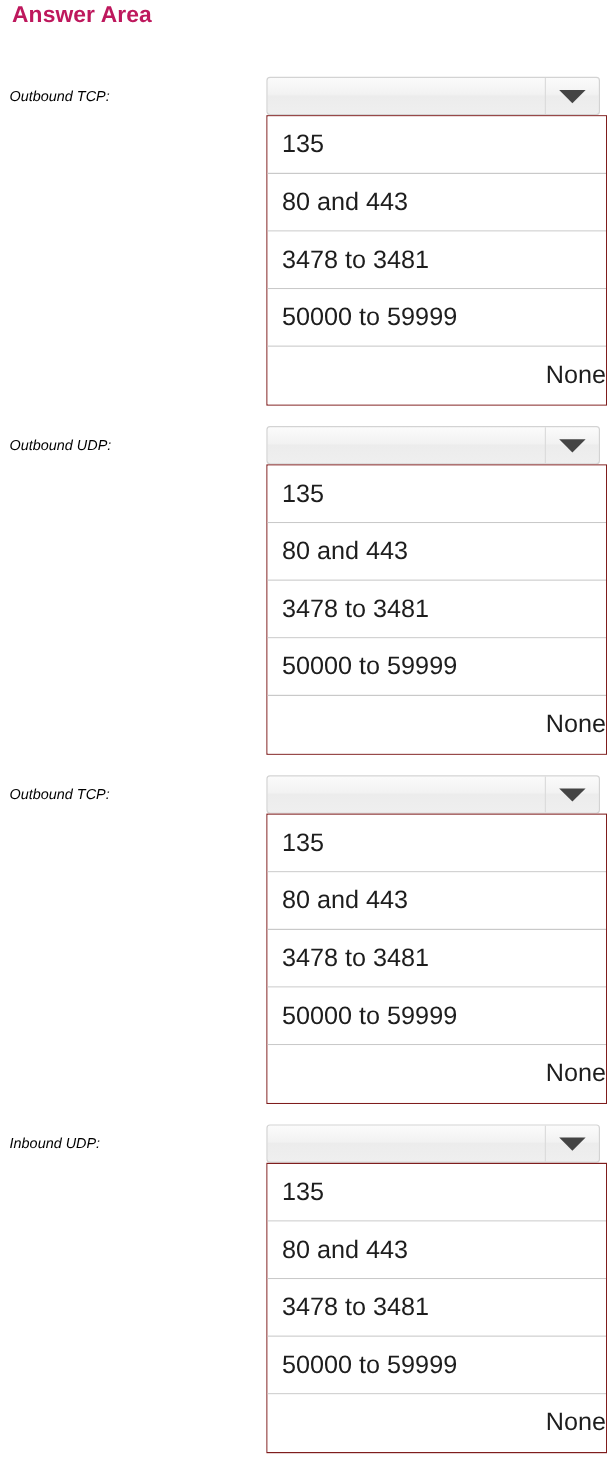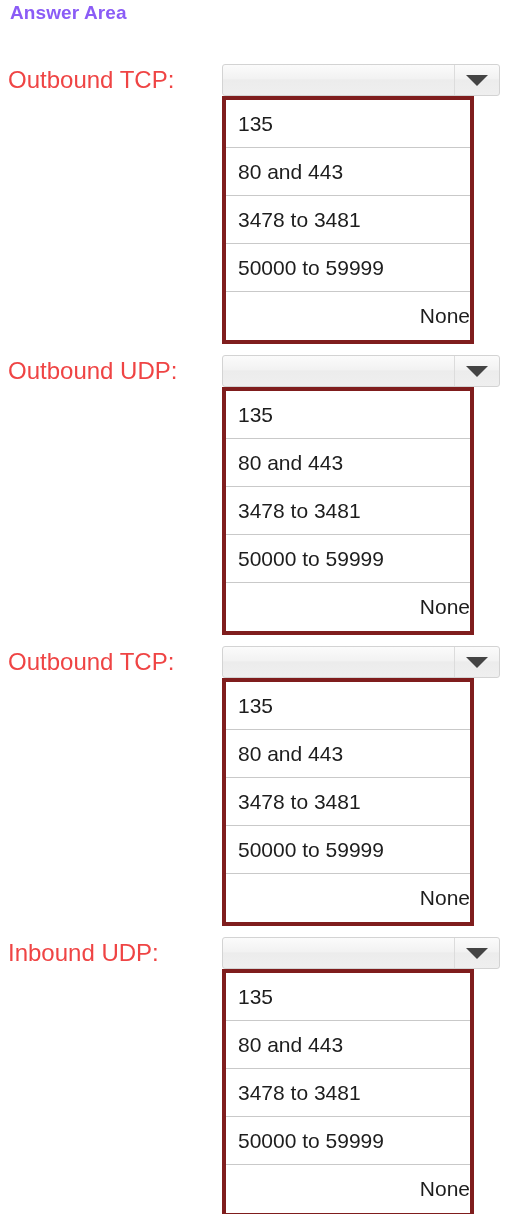--- a/index.html
+++ b/index.html
@@ -16,39 +16,40 @@
     overflow: hidden;
   }
 
   #page-title {
     position: absolute;
     left: 10px;
     top: 2px;
     font-size: 19px;
     font-weight: bold;
     letter-spacing: 0.1px;
-    color: #8b5cf6;
+    color: #be185d;
   }
 
   .answer-group {
     position: absolute;
     left: 0;
     width: 506px;
   }
 
   .group-label {
     position: absolute;
     left: 8px;
     top: 0;
     width: 205px;
     height: 36px;
     line-height: 36px;
-    font-size: 24px;
-    color: #ef4444;
+    font-size: 12px;
+    color: #000000;
     white-space: nowrap;
+    font-style: italic;
   }
 
   .dropdown-button {
     position: absolute;
     left: 222px;
     top: 2px;
     width: 278px;
     height: 32px;
     box-sizing: border-box;
     border: 1px solid #d3d3d3;
@@ -83,23 +84,23 @@
     height: 0;
     border-left: 11px solid transparent;
     border-right: 11px solid transparent;
     border-top: 11px solid #444444;
   }
 
   .option-list {
     position: absolute;
     left: 222px;
     top: 34px;
-    width: 252px;
+    width: 284px;
     box-sizing: border-box;
-    border: 4px solid #7f1d1d;
+    border: 1px solid #7f1d1d;
     background: #ffffff;
   }
 
   .option-item {
     height: 48px;
     line-height: 48px;
     box-sizing: border-box;
     padding-left: 12px;
     font-size: 21px;
     color: #1d1d1d;

